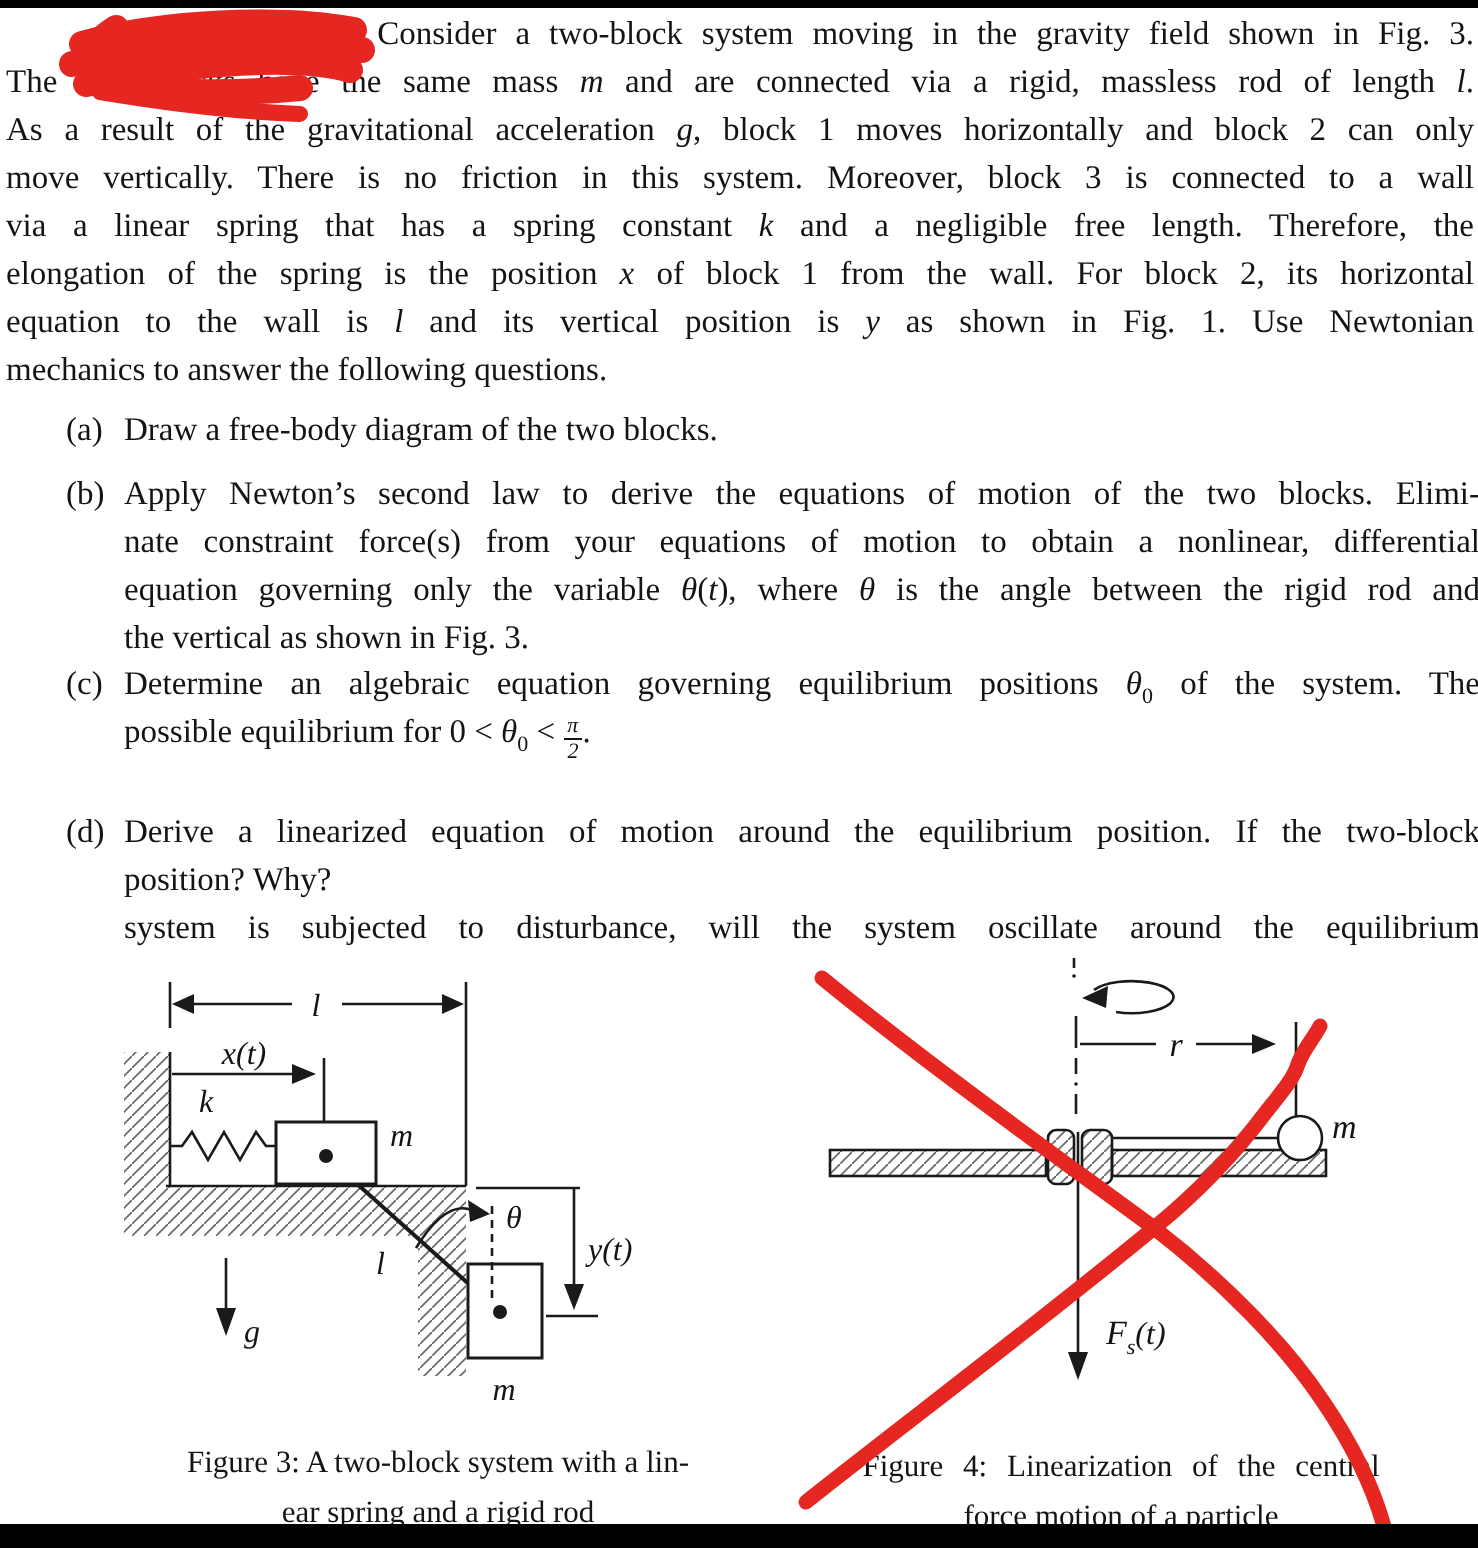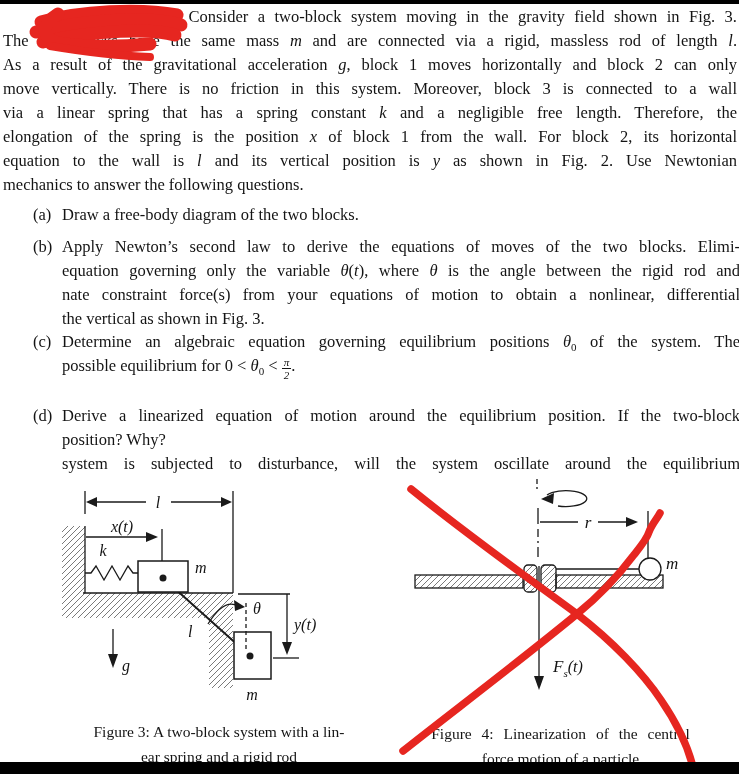--- a/index.html
+++ b/index.html
@@ -43,33 +43,33 @@
   <div id="topbar" class="bar"></div>
   <div id="botbar" class="bar"></div>
 
   <div id="paragraph">
       <div class="tline jfull firstline"><span>. Consider a two-block system moving in the gravity field shown in Fig. 3.</span></div>
       <div class="tline jfull"><span>The two blocks have the same mass </span><i>m</i><span> and are connected via a rigid, massless rod of length </span><i>l</i><span>.</span></div>
       <div class="tline jfull"><span>As a result of the gravitational acceleration </span><i>g</i><span>, block 1 moves horizontally and block 2 can only</span></div>
       <div class="tline jfull"><span>move vertically. There is no friction in this system. Moreover, block 3 is connected to a wall</span></div>
       <div class="tline jfull"><span>via a linear spring that has a spring constant </span><i>k</i><span> and a negligible free length. Therefore, the</span></div>
       <div class="tline jfull"><span>elongation of the spring is the position </span><i>x</i><span> of block 1 from the wall. For block 2, its horizontal</span></div>
-      <div class="tline jfull"><span>equation to the wall is </span><i>l</i><span> and its vertical position is </span><i>y</i><span> as shown in Fig. 2. Use Newtonian</span></div>
+      <div class="tline jfull"><span>equation to the wall is </span><i>l</i><span> and its vertical position is </span><i>y</i><span> as shown in Fig. 1. Use Newtonian</span></div>
       <div class="tline"><span>mechanics to answer the following questions.</span></div>
     </div>
   <div id="items-root">
       <div class="item" id="item-a">
         <span class="item-label">(a)</span>
         <div class="tline"><span>Draw a free-body diagram of the two blocks.</span></div>
       </div>
       <div class="item" id="item-b">
         <span class="item-label">(b)</span>
-        <div class="tline jfull"><span>Apply Newton’s second law to derive the equations of moves of the two blocks. Elimi-</span></div>
+        <div class="tline jfull"><span>Apply Newton’s second law to derive the equations of motion of the two blocks. Elimi-</span></div>
+        <div class="tline jfull"><span>nate constraint force(s) from your equations of motion to obtain a nonlinear, differential</span></div>
         <div class="tline jfull"><span>equation governing only the variable </span><i>θ</i><span>(</span><i>t</i><span>), where </span><i>θ</i><span> is the angle between the rigid rod and</span></div>
-        <div class="tline jfull"><span>nate constraint force(s) from your equations of motion to obtain a nonlinear, differential</span></div>
         <div class="tline"><span>the vertical as shown in Fig. 3.</span></div>
       </div>
       <div class="item" id="item-c">
         <span class="item-label">(c)</span>
         <div class="tline jfull"><span>Determine an algebraic equation governing equilibrium positions </span><i>θ<sub>0</sub></i><span> of the system. The</span></div>
         <div class="tline"><span>possible equilibrium for 0 </span><span>&lt; </span><i>θ<sub>0</sub></i><span> &lt; </span><span class="frac"><span>π</span><span class="den">2</span></span><span>.</span></div>
       </div>
       <div class="item" id="item-d">
         <span class="item-label">(d)</span>
         <div class="tline jfull"><span>Derive a linearized equation of motion around the equilibrium position. If the two-block</span></div>

